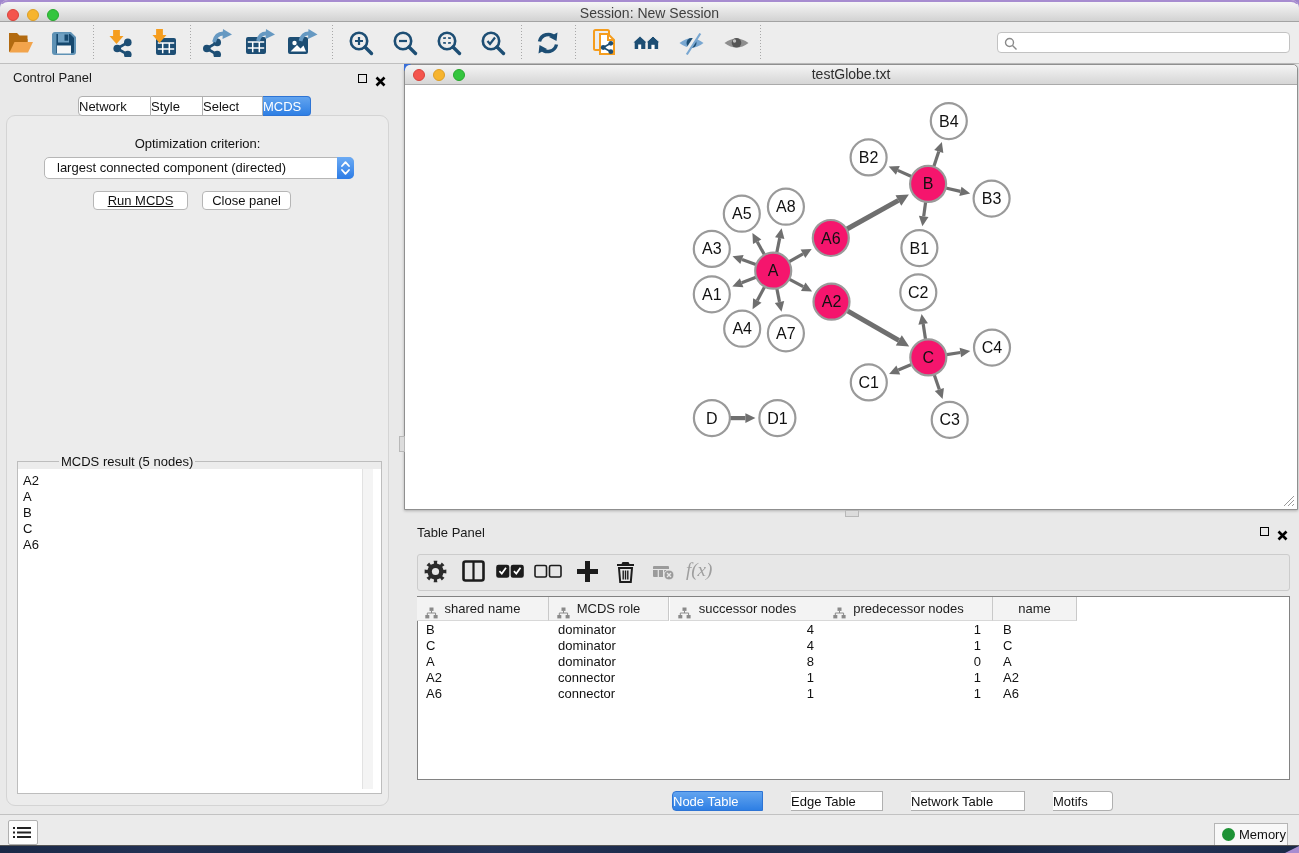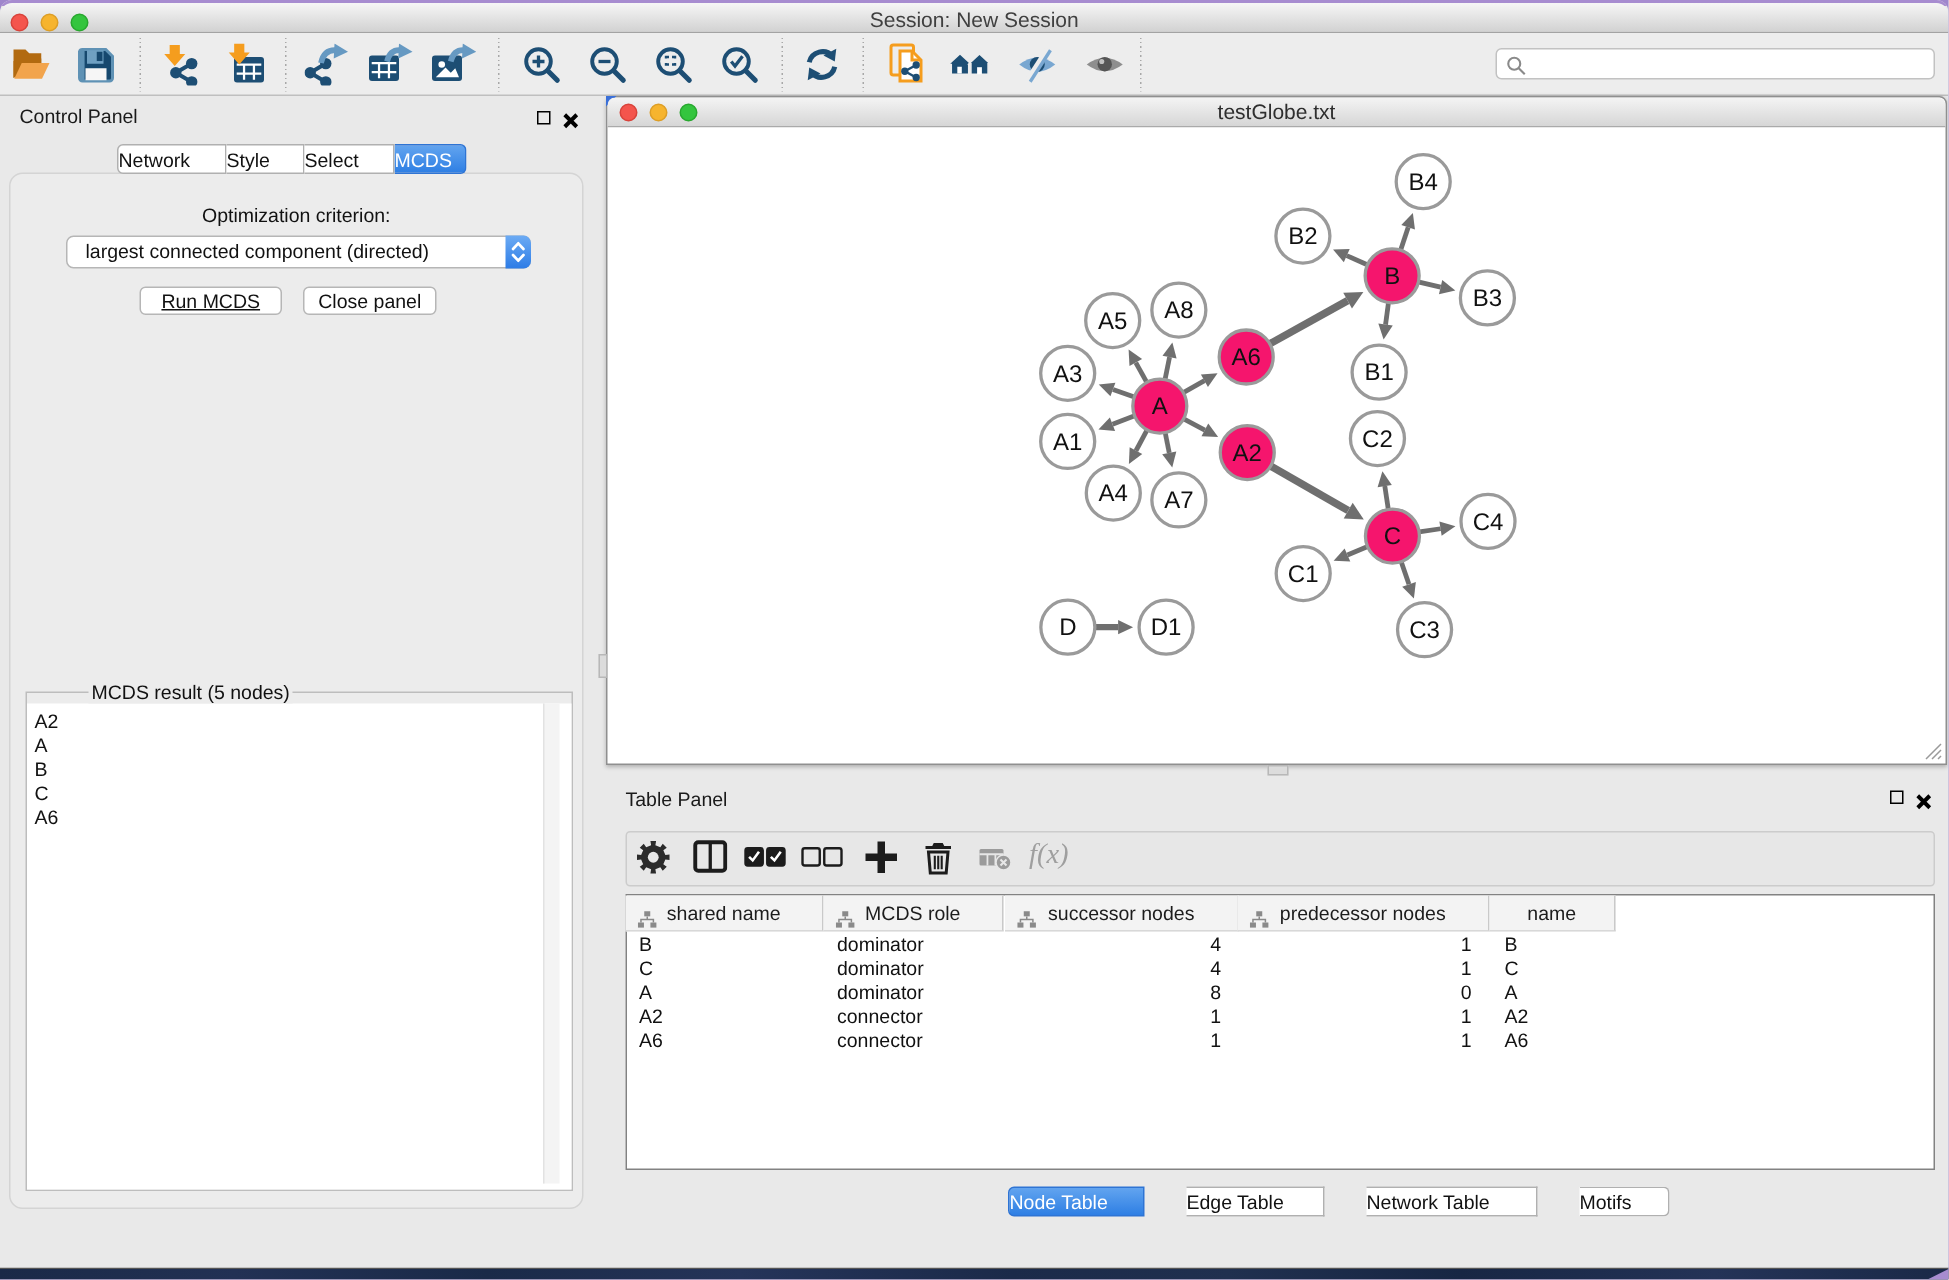--- a/index.html
+++ b/index.html
@@ -430,13 +430,26 @@
         <span class="cell" style="left:585px;">A6</span>
       </div>
     </div>
 <div class="tabs" id="btabs">
 <div class="tab sel first" style="width:91px;">Node Table</div>
 <div class="tab" style="width:92px;">Edge Table</div>
 <div class="tab" style="width:114px;">Network Table</div>
 <div class="tab last" style="width:60px;">Motifs</div>
 </div>
 
+<div id="statusbar">
+<div id="listbtn"><svg width="28" height="23" viewBox="0 0 28 23">
+          <g stroke="#222" stroke-width="2">
+            <path d="M8 7 H22 M8 11.5 H22 M8 16 H22"></path>
+          </g>
+          <g fill="#222">
+            <rect x="4" y="6" width="2" height="2"></rect>
+            <rect x="4" y="10.5" width="2" height="2"></rect>
+            <rect x="4" y="15" width="2" height="2"></rect>
+          </g>
+        </svg></div>
+<div id="membtn"><div id="memdot"></div>Memory</div>
+</div>
 </div>
 
 </body></html>

